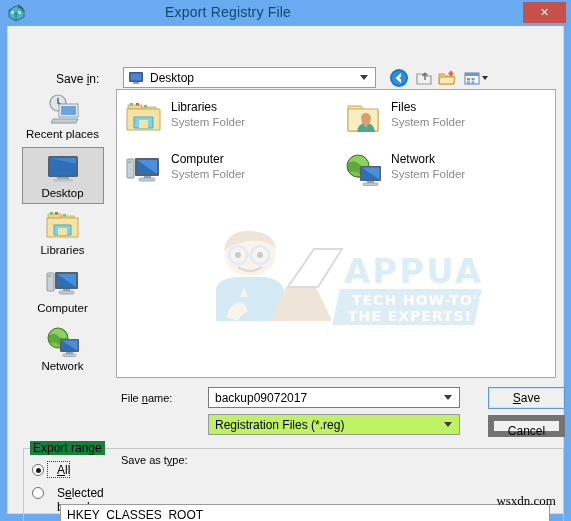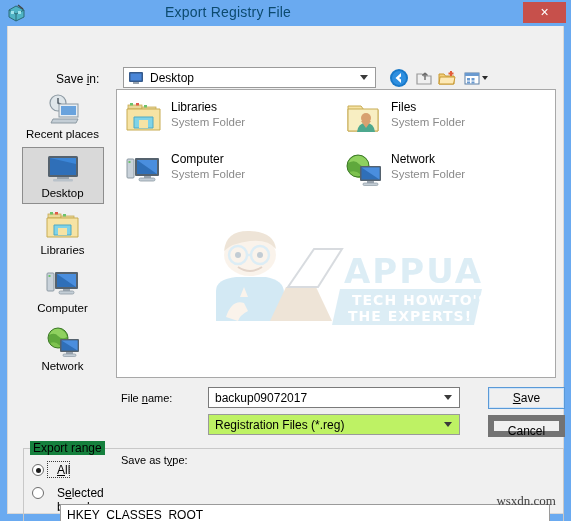--- a/index.html
+++ b/index.html
@@ -141,21 +141,21 @@
   .radio-lbl u{text-decoration:underline;}
   .focus-ring{
     position:absolute;left:15px;top:-2px;width:23px;height:17px;
     border:1px dotted #3a3a3a;box-sizing:border-box;
   }
   .branch-box{
     position:absolute;left:52px;top:478px;width:490px;height:21px;
     background:#fff;border:1px solid #9a9a9a;box-sizing:border-box;cursor:text;
   }
   .wsxdn{
-    position:absolute;right:7px;bottom:4px;font-size:13px;color:#404040;
+    position:absolute;right:7px;bottom:4px;font-size:13px;color:#000000;
     font-family:"Liberation Serif", serif;
   }
 </style>
 </head>
 <body>
 
 <div class="window">
 
   <div class="titlebar">
     <span class="win-icon">

